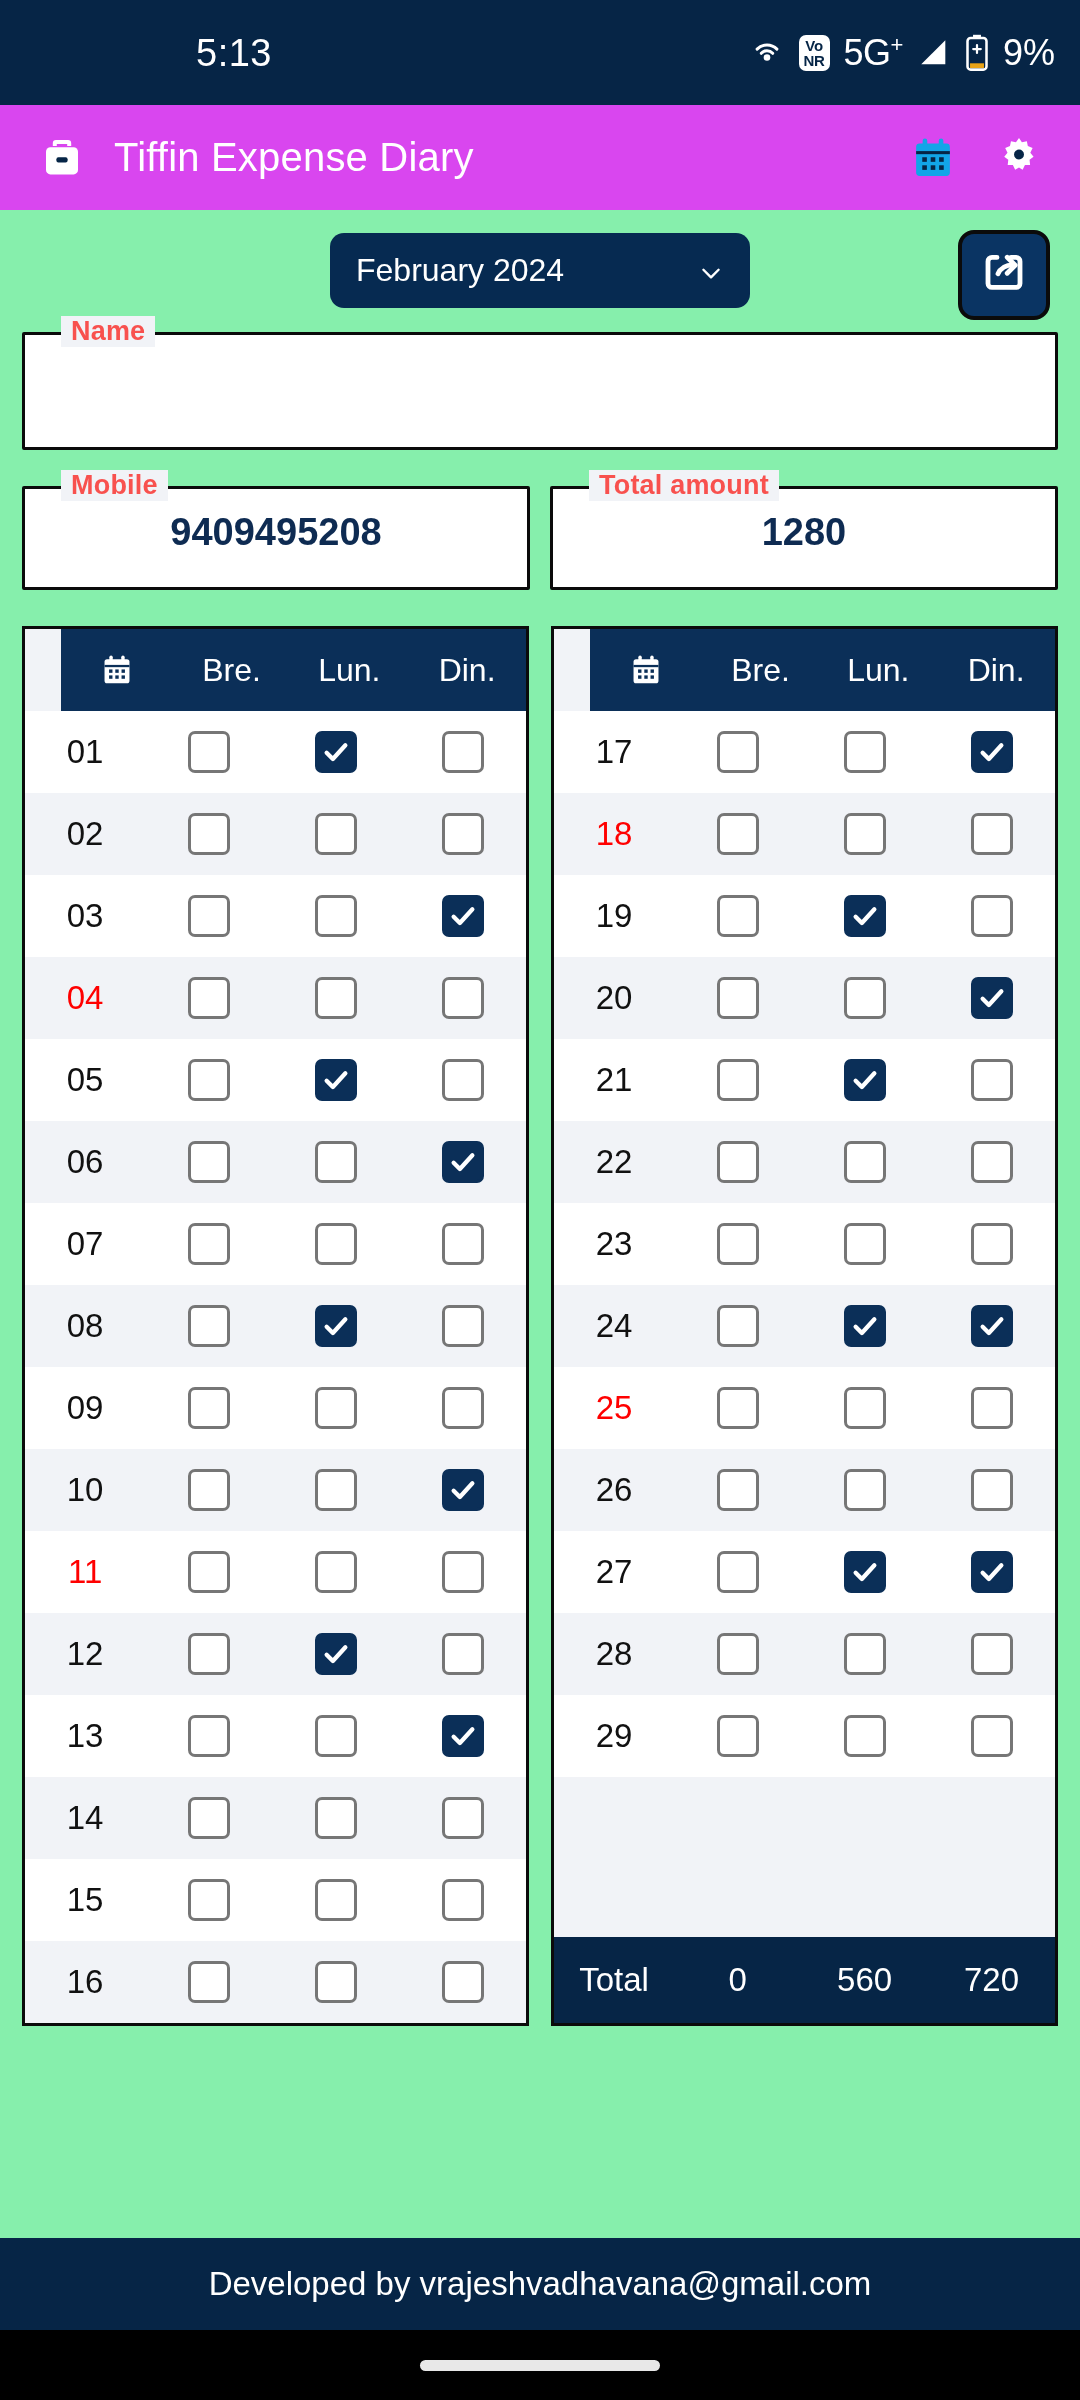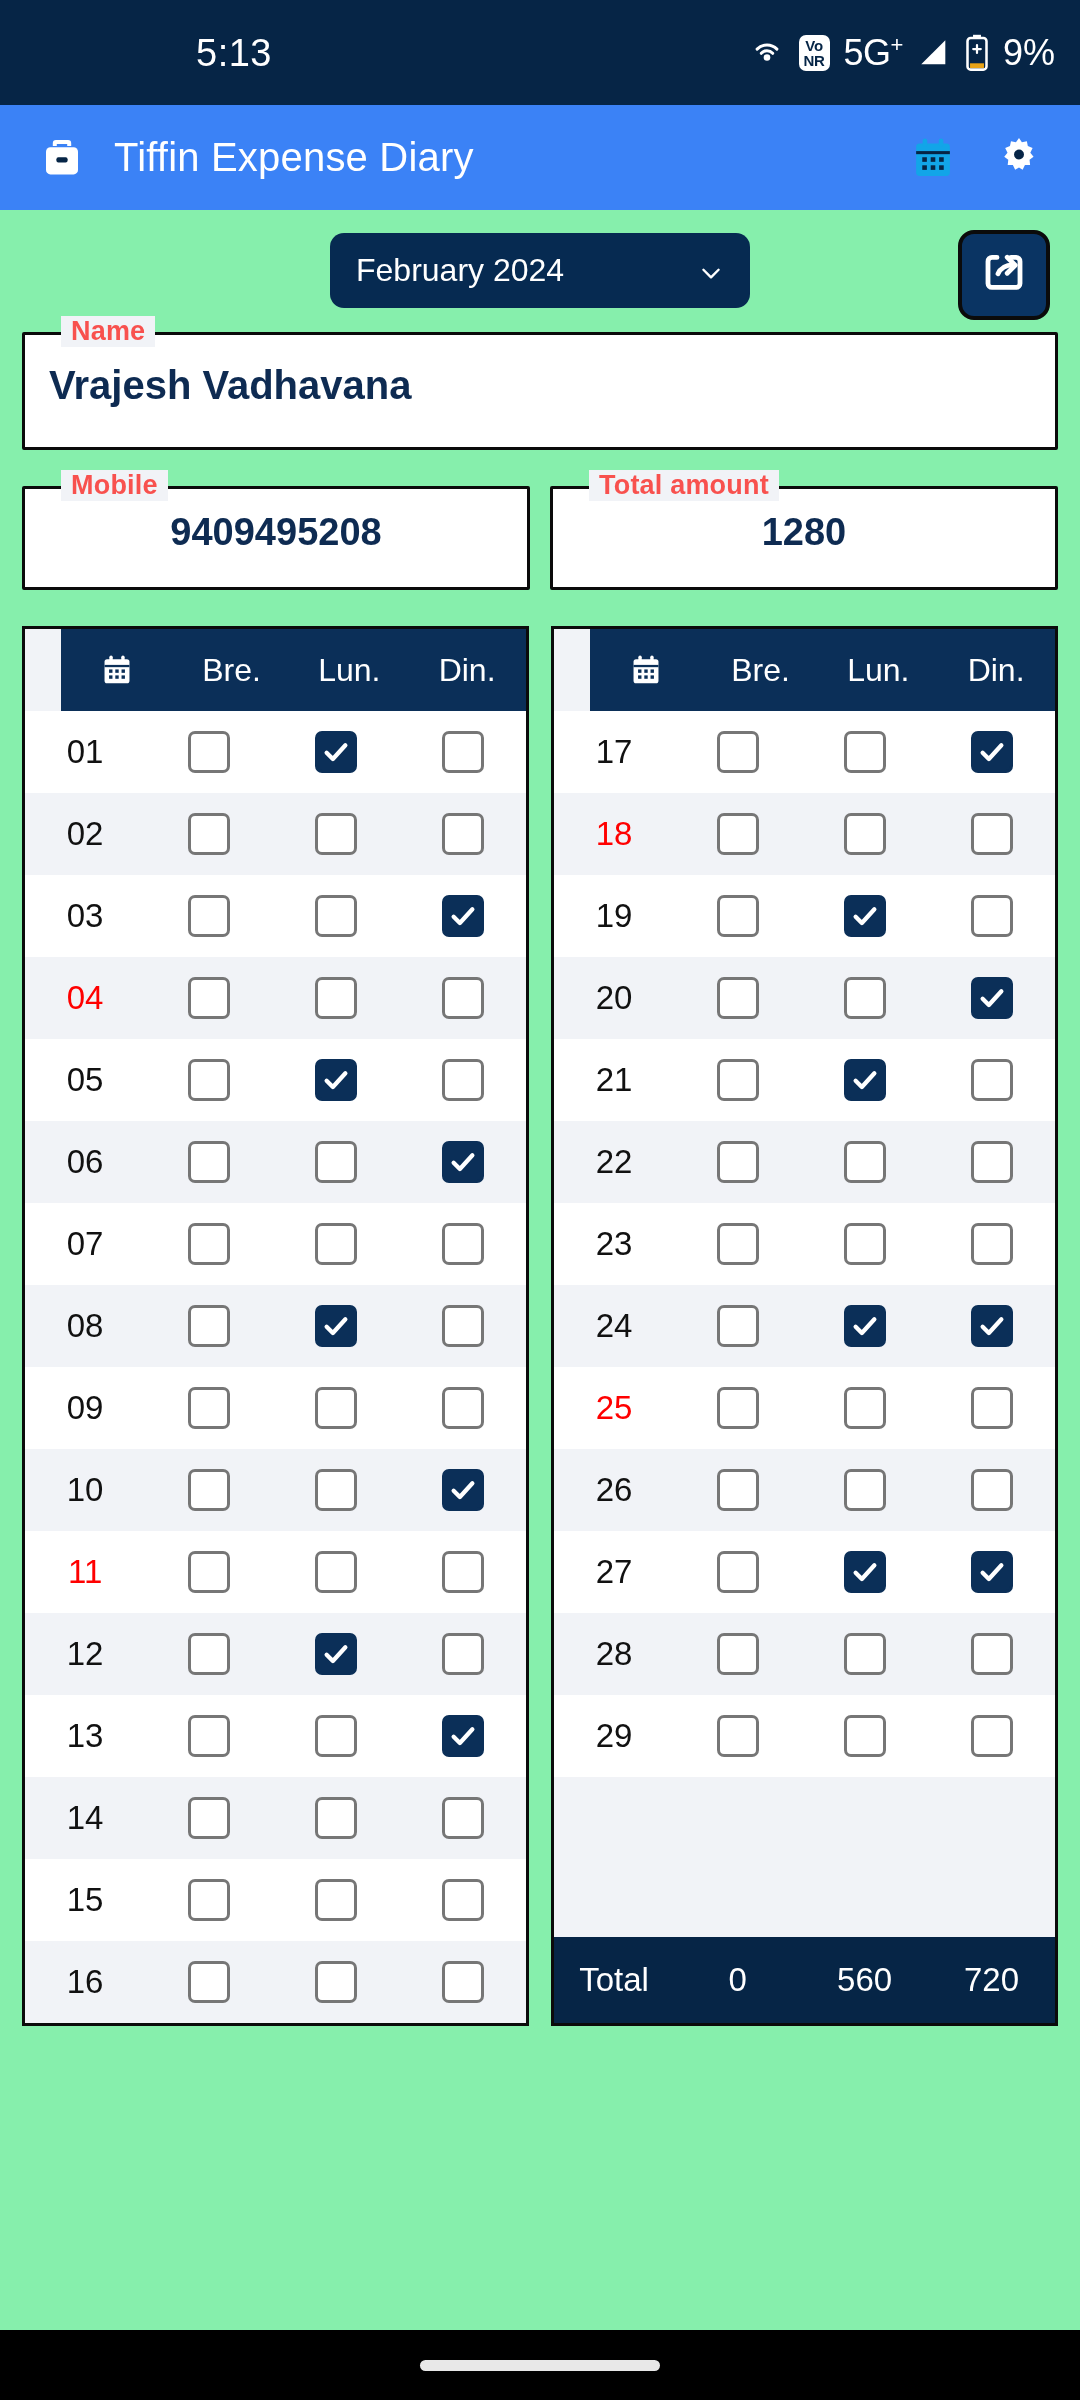--- a/index.html
+++ b/index.html
@@ -31,21 +31,21 @@
     font-size: 15px; line-height: 15px; font-weight: 700;
     padding: 3px 5px; text-align: center; letter-spacing: -.3px;
   }
   .vonr span { display: block; }
   .sb-5g { font-size: 36px; font-weight: 400; letter-spacing: -.5px; }
   .sb-5g sup { font-size: 22px; }
   .sb-batt-pct { font-size: 36px; font-weight: 400; }
 
   
   .appbar {
-    height: 105px; flex: 0 0 105px; background: #3b82f6;
+    height: 105px; flex: 0 0 105px; background: #d946ef;
     display: flex; align-items: center; padding: 0 38px;
     color: #fff;
   }
   .appbar .brand-icon { width: 48px; height: 48px; flex: 0 0 48px; }
   .appbar .title {
     font-size: 40px; font-weight: 400; margin-left: 28px; flex: 1 1 auto;
     white-space: nowrap; letter-spacing: .2px;
   }
   .appbar .act { width: 46px; height: 46px; margin-left: 40px; flex: 0 0 46px; }
 
@@ -227,21 +227,20 @@
             <path d="M9 12.4c1.4-3.3 4-4.4 7.6-4.5"></path>
             <path d="M13.6 4.1l4 4-4 4" fill="none"></path>
           </svg>
         </span>
       </div>
     </div>
 
     <div class="fields">
       <div class="field name">
         <span class="lbl">Name</span>
-        <div class="val">Vrajesh Vadhavana</div>
       </div>
       <div class="fieldrow">
         <div class="field">
           <span class="lbl">Mobile</span>
           <div class="val">9409495208</div>
         </div>
         <div class="field">
           <span class="lbl">Total amount</span>
           <div class="val">1280</div>
         </div>
@@ -783,17 +782,20 @@
               <div class="col-m">
                 <span class="tot">720</span>
               </div>
             </div>
           </div>
       </div>
     </div>
 
   </div>
 
+  <div class="footer">
+    <span>Developed by vrajeshvadhavana@gmail.com</span>
+  </div>
   <div class="navbar">
     <div class="navpill"></div>
   </div>
 
 </div>
 
 </body></html>

